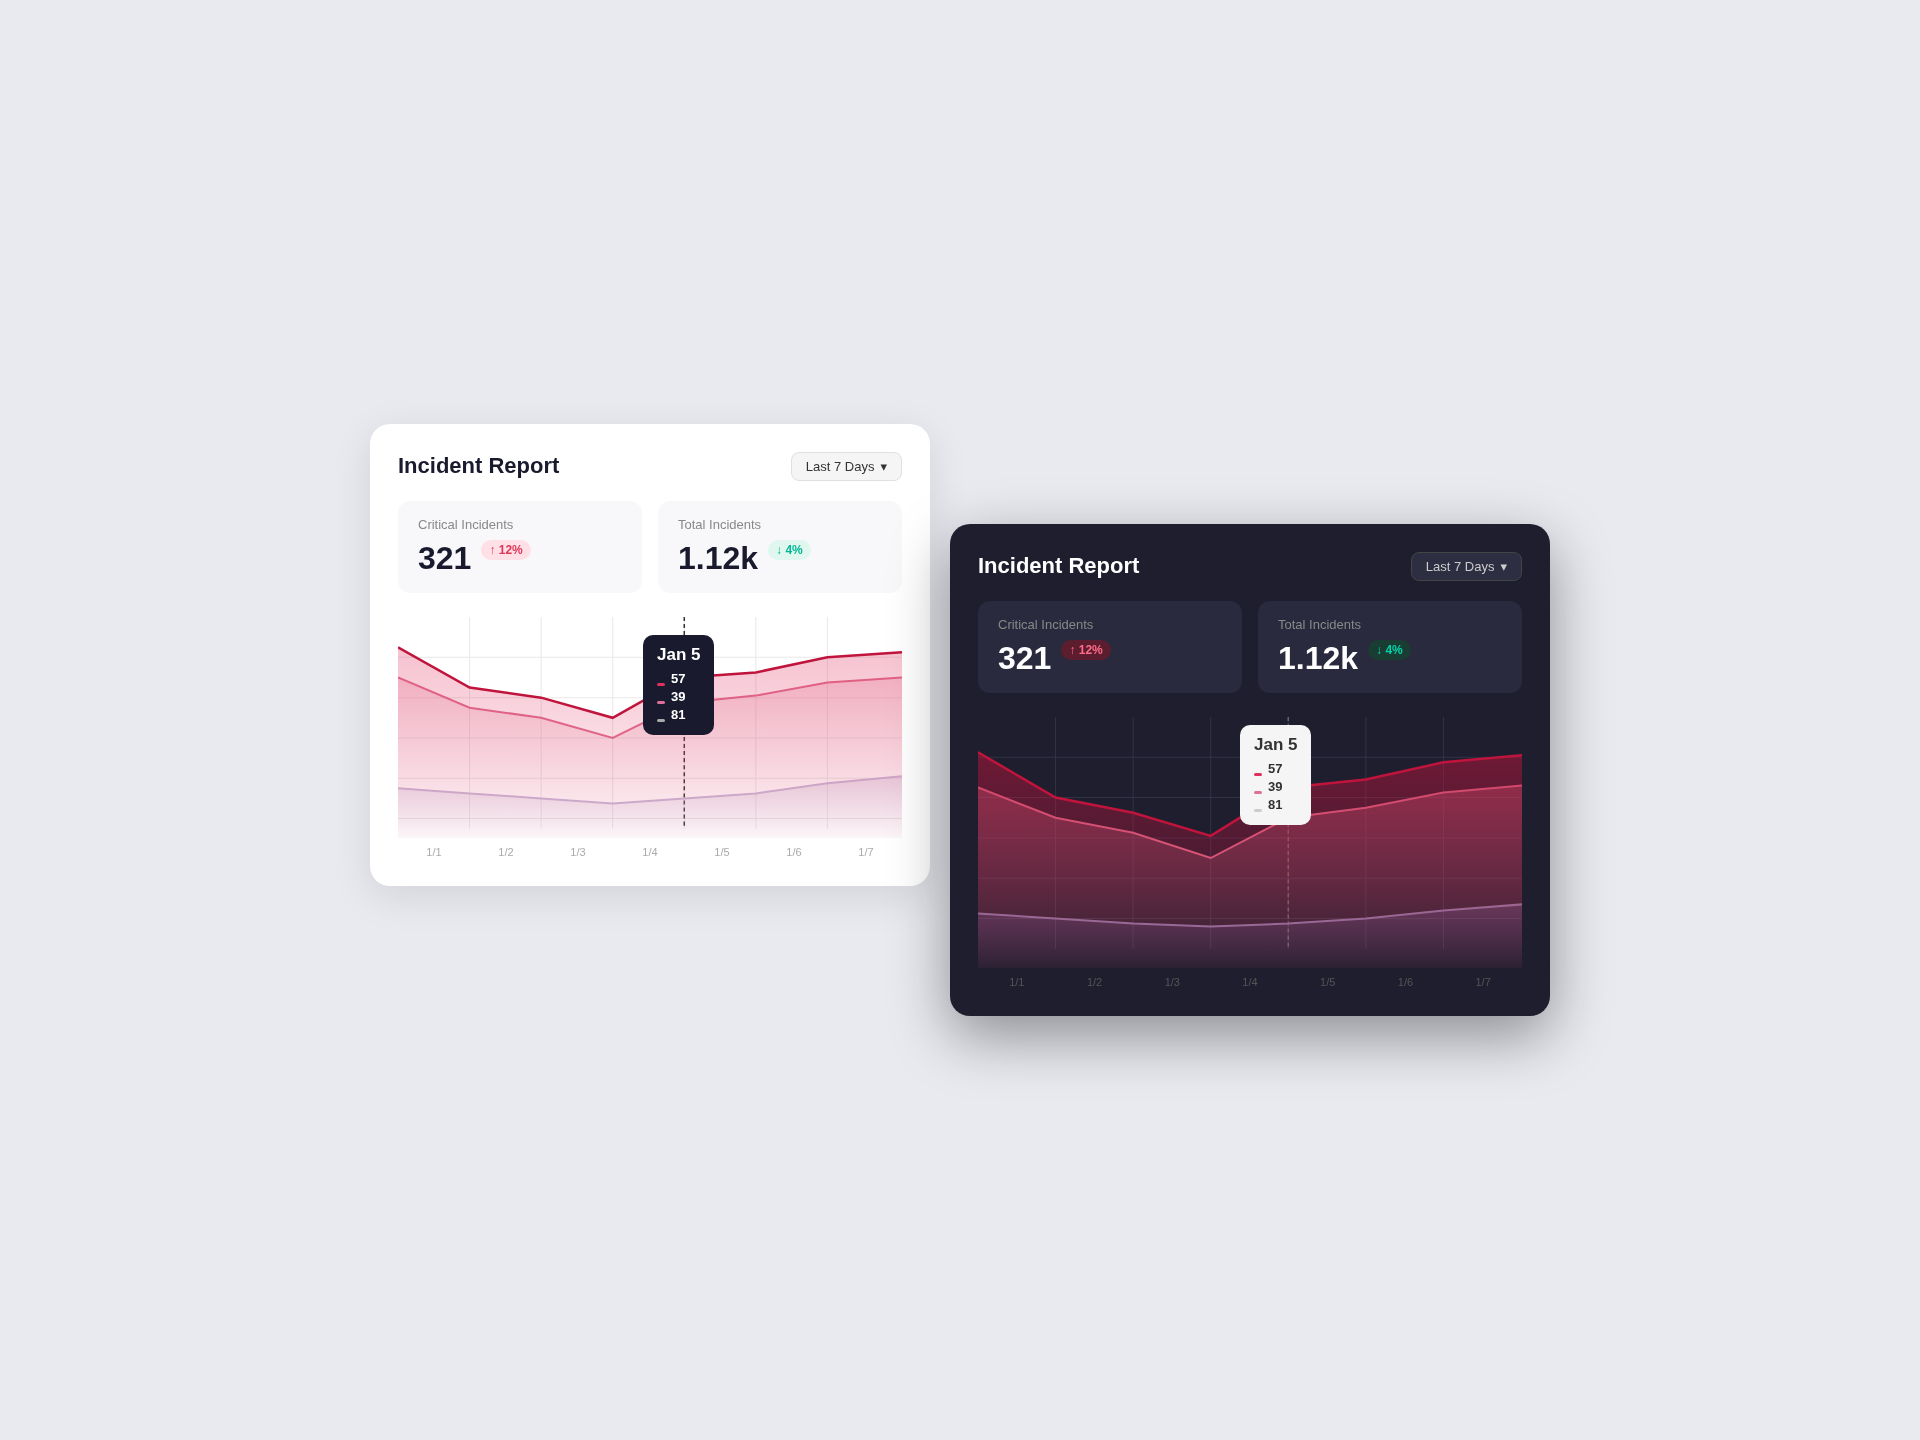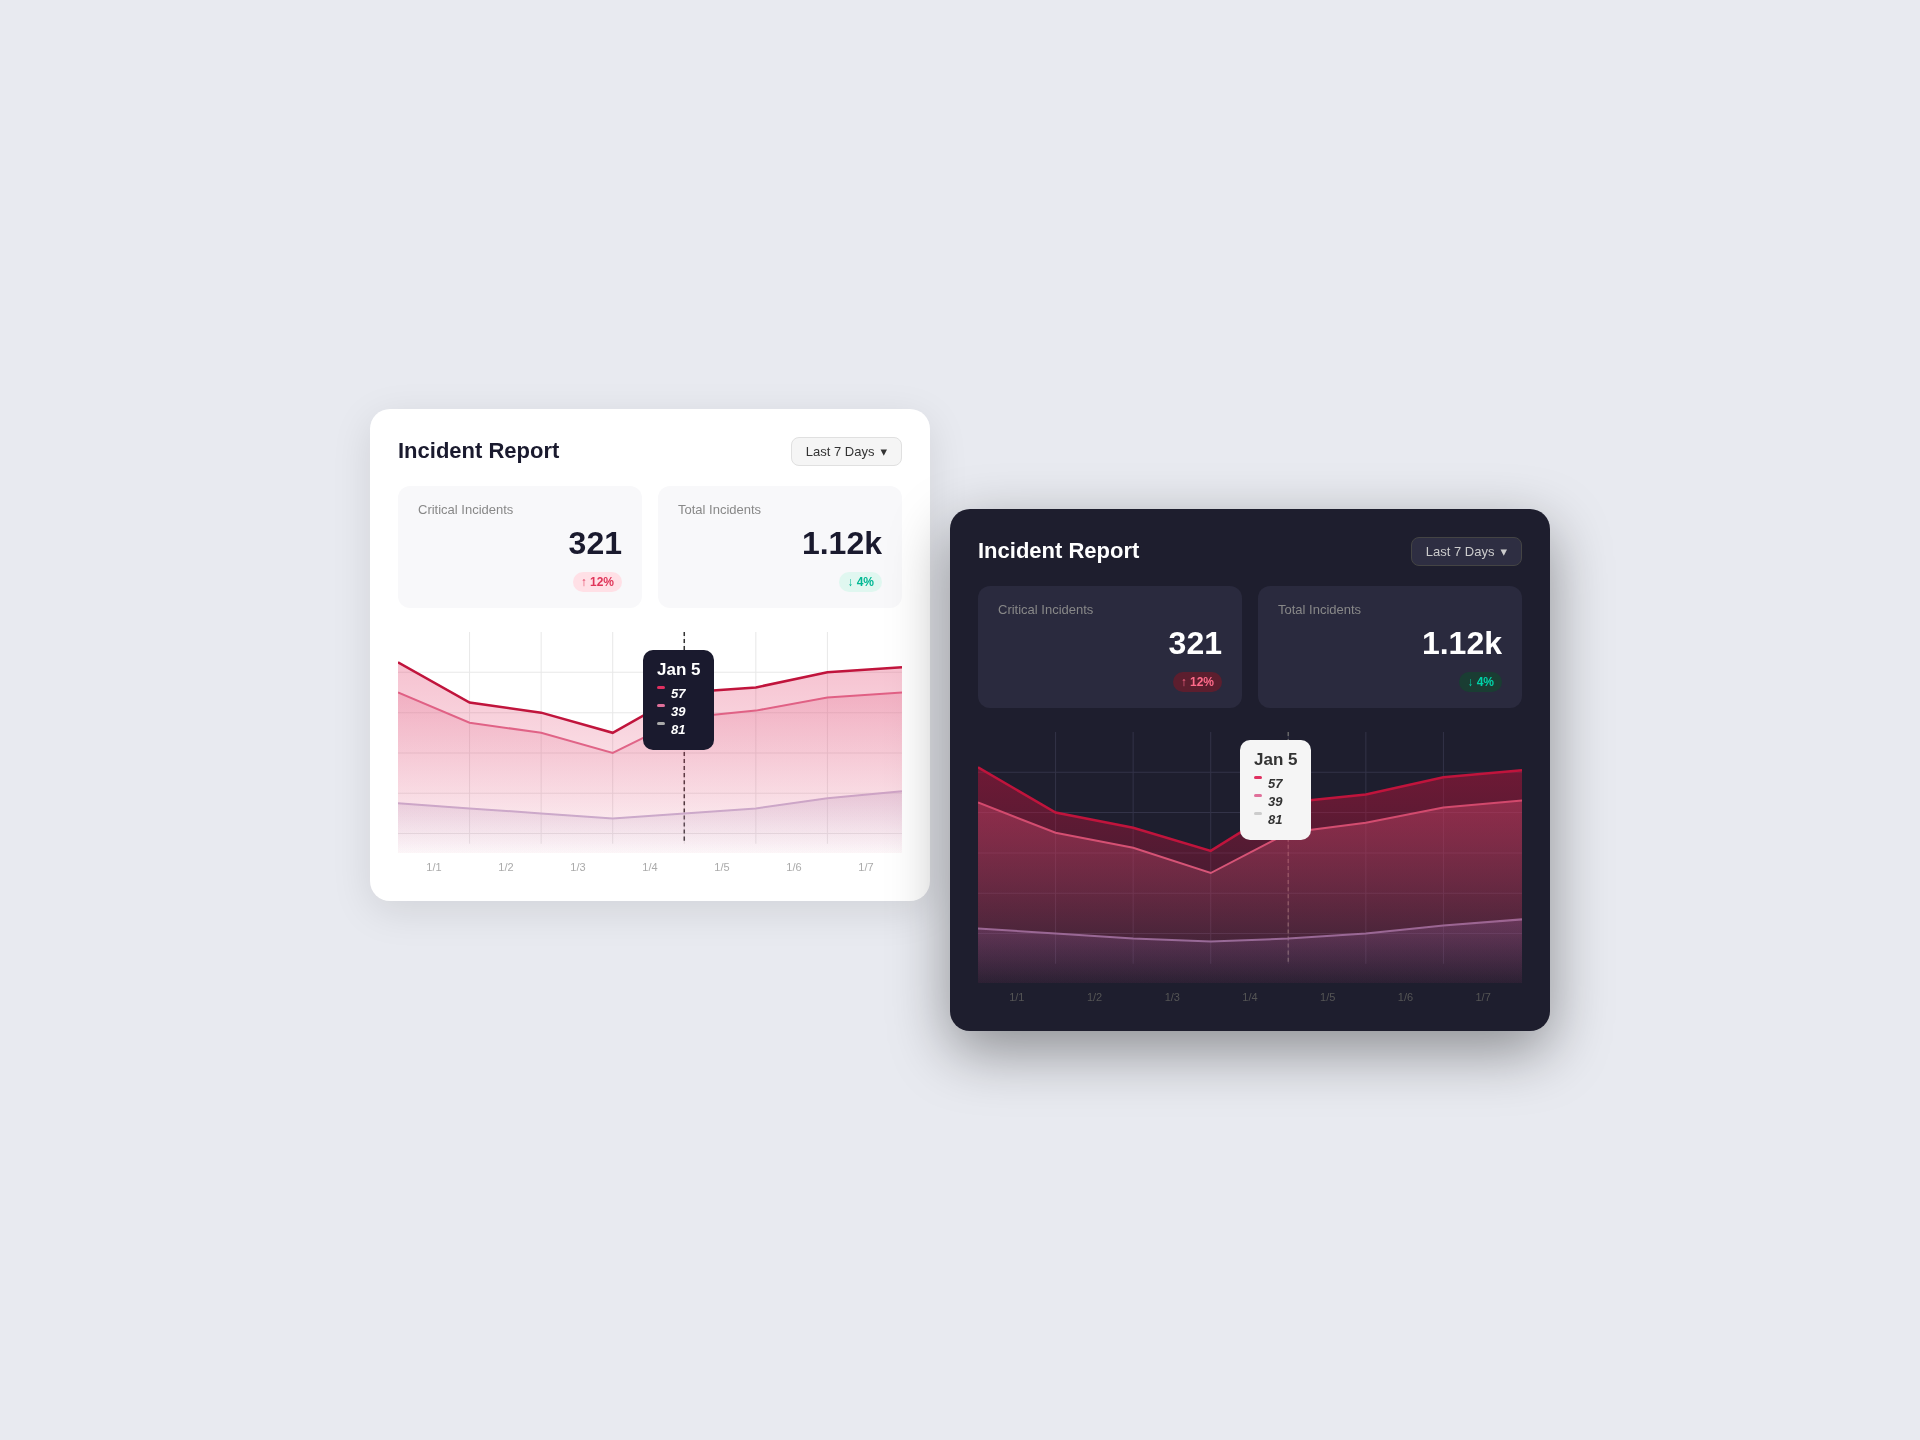--- a/index.html
+++ b/index.html
@@ -100,23 +100,22 @@
       color: #888;
       margin-bottom: 8px;
     }
     .stat-label-dark {
       font-size: 13px;
       color: #888;
       margin-bottom: 8px;
     }
     .stat-value-row {
       display: flex;
-      align-items: flex-end;
+      align-items: flex-start;
       gap: 10px;
-      flex-direction: column;
     }
     .stat-value-light {
       font-size: 32px;
       font-weight: 700;
       color: #1a1a2e;
     }
     .stat-value-dark {
       font-size: 32px;
       font-weight: 700;
       color: #ffffff;
@@ -200,25 +199,24 @@
       left: 52%;
       transform: translateX(-10px);
     }
     .tooltip-date {
       font-weight: 700;
       margin-bottom: 6px;
       font-size: 17px;
     }
     .tooltip-row {
       display: flex;
-      align-items: flex-start;
+      align-items: flex-end;
       gap: 6px;
       margin-bottom: 3px;
       font-weight: 600;
-      font-style: italic;
     }
     .dot-red { width: 8px; height: 3px; background: #e03060; border-radius: 2px; }
     .dot-pink { width: 8px; height: 3px; background: #e0709a; border-radius: 2px; }
     .dot-white-light { width: 8px; height: 3px; background: #aaa; border-radius: 2px; }
     .dot-white-dark { width: 8px; height: 3px; background: #ccc; border-radius: 2px; }
 
     
     .x-labels {
       display: flex;
       justify-content: center;

